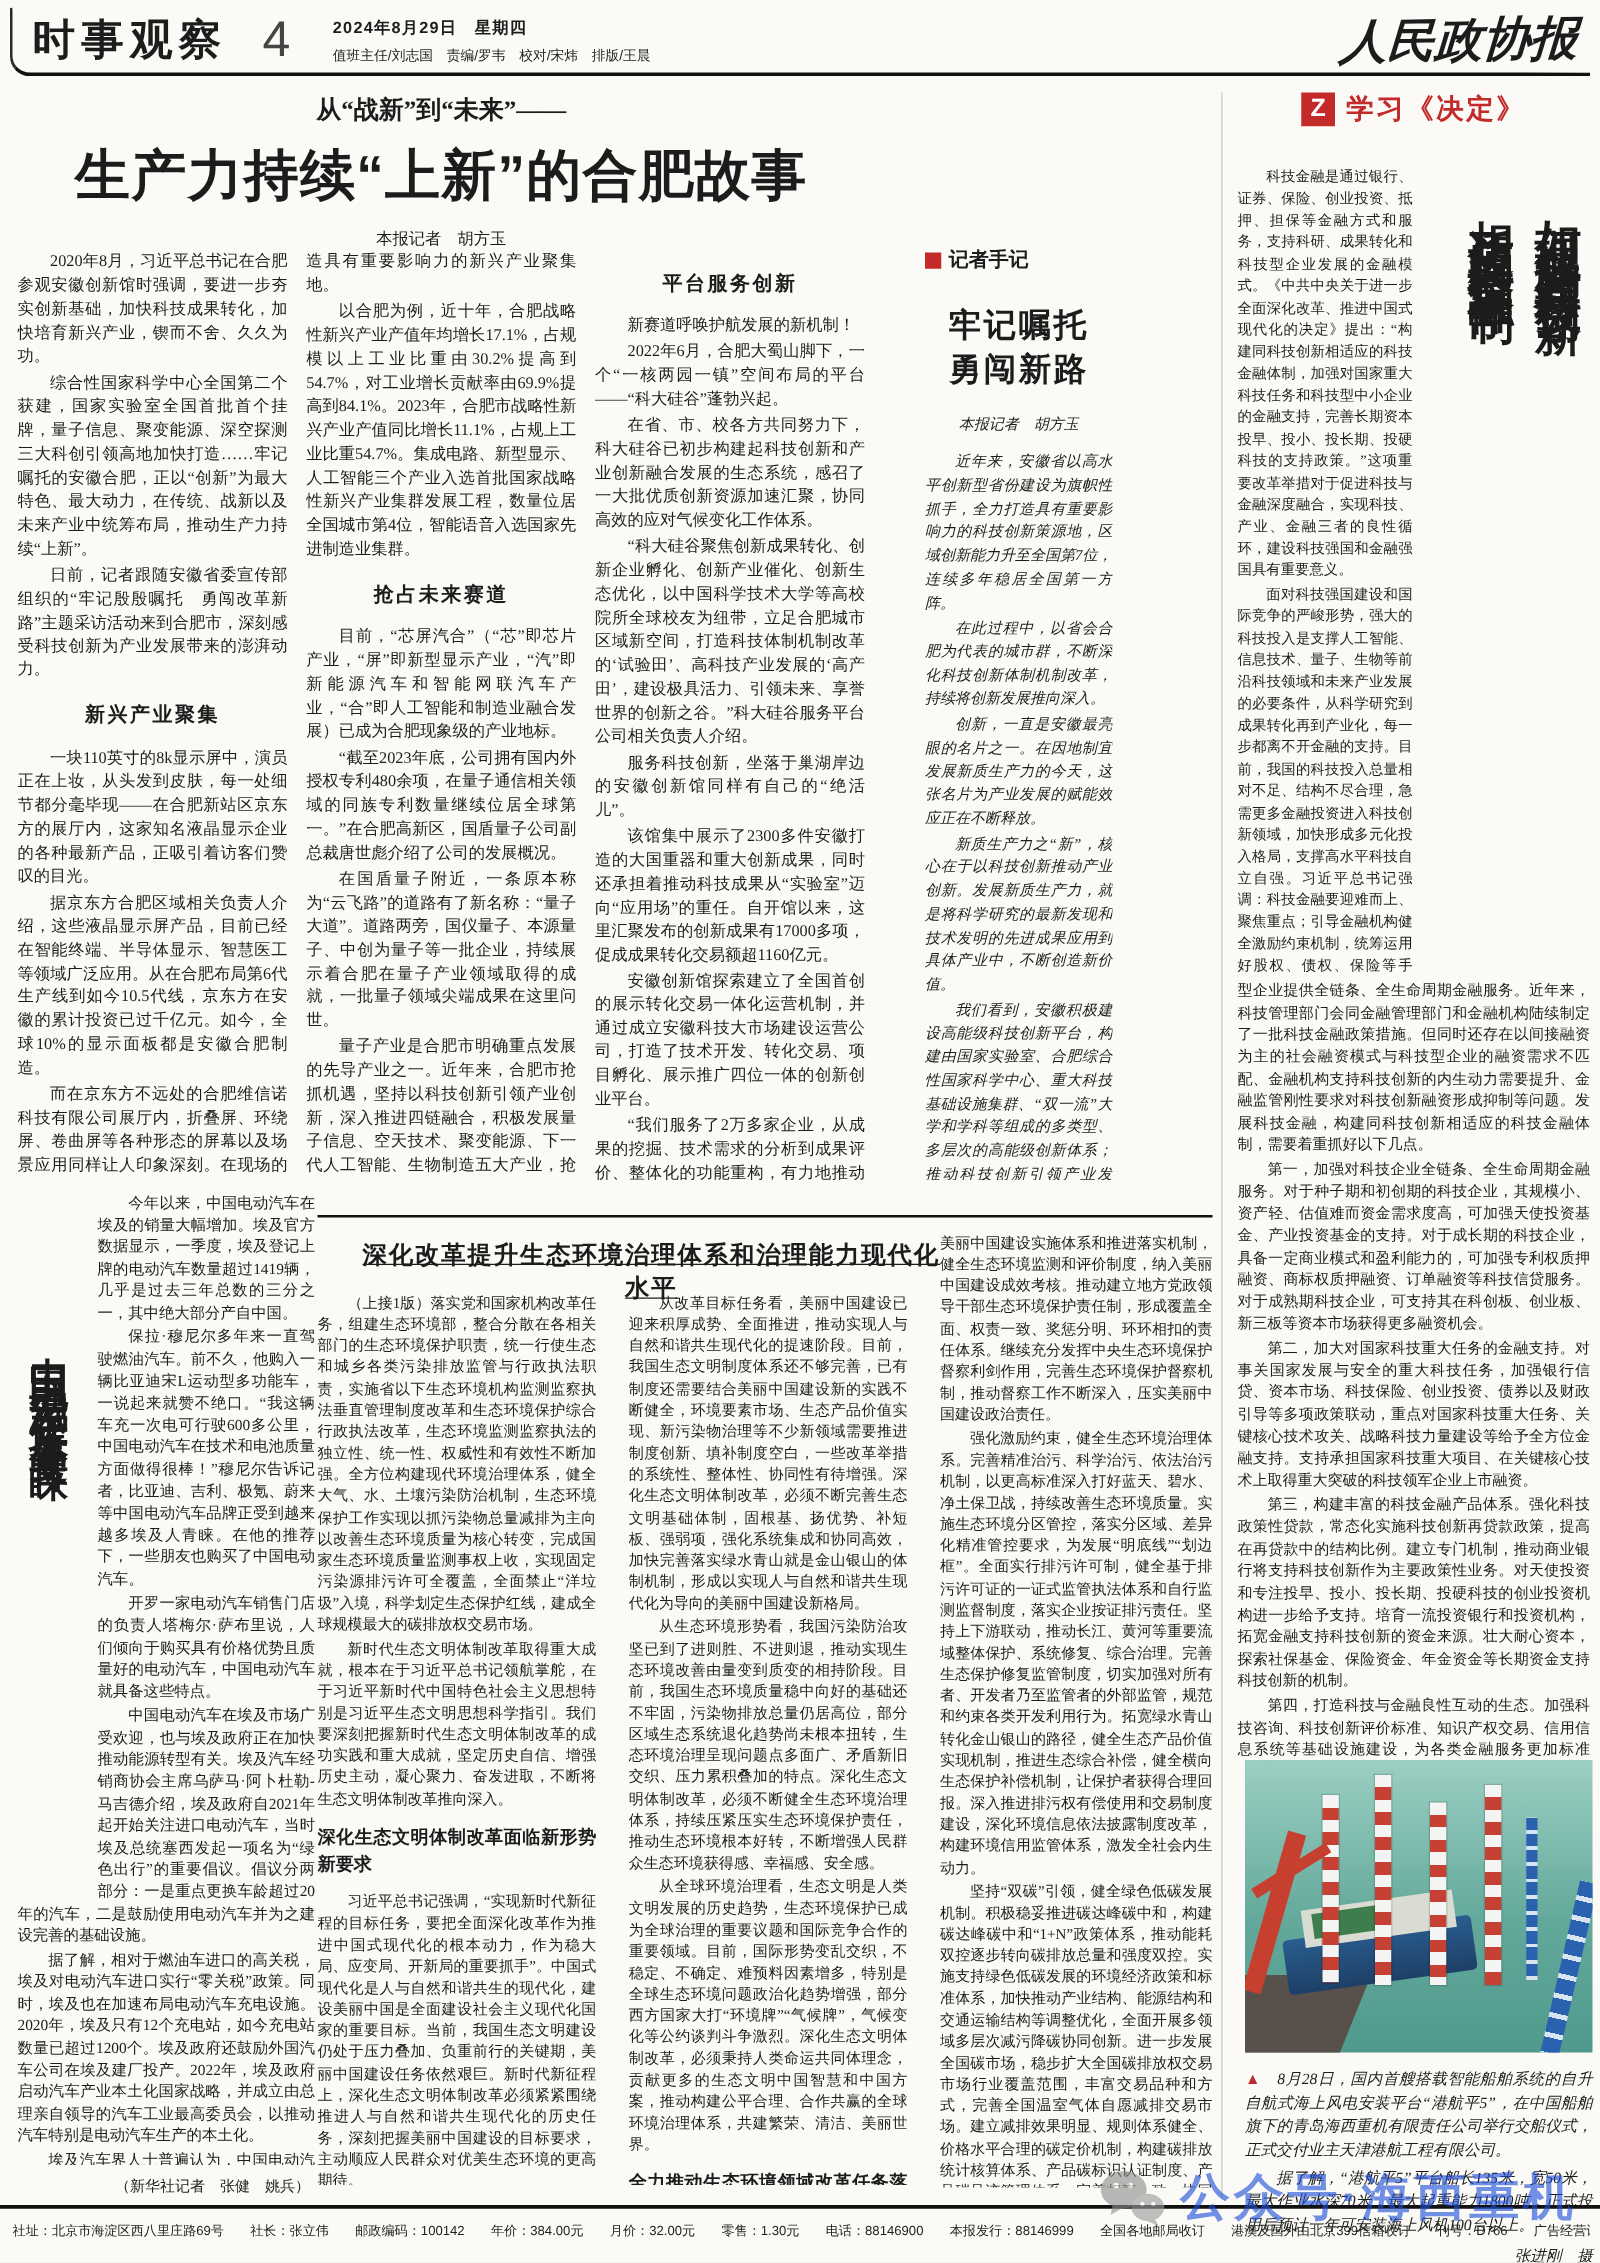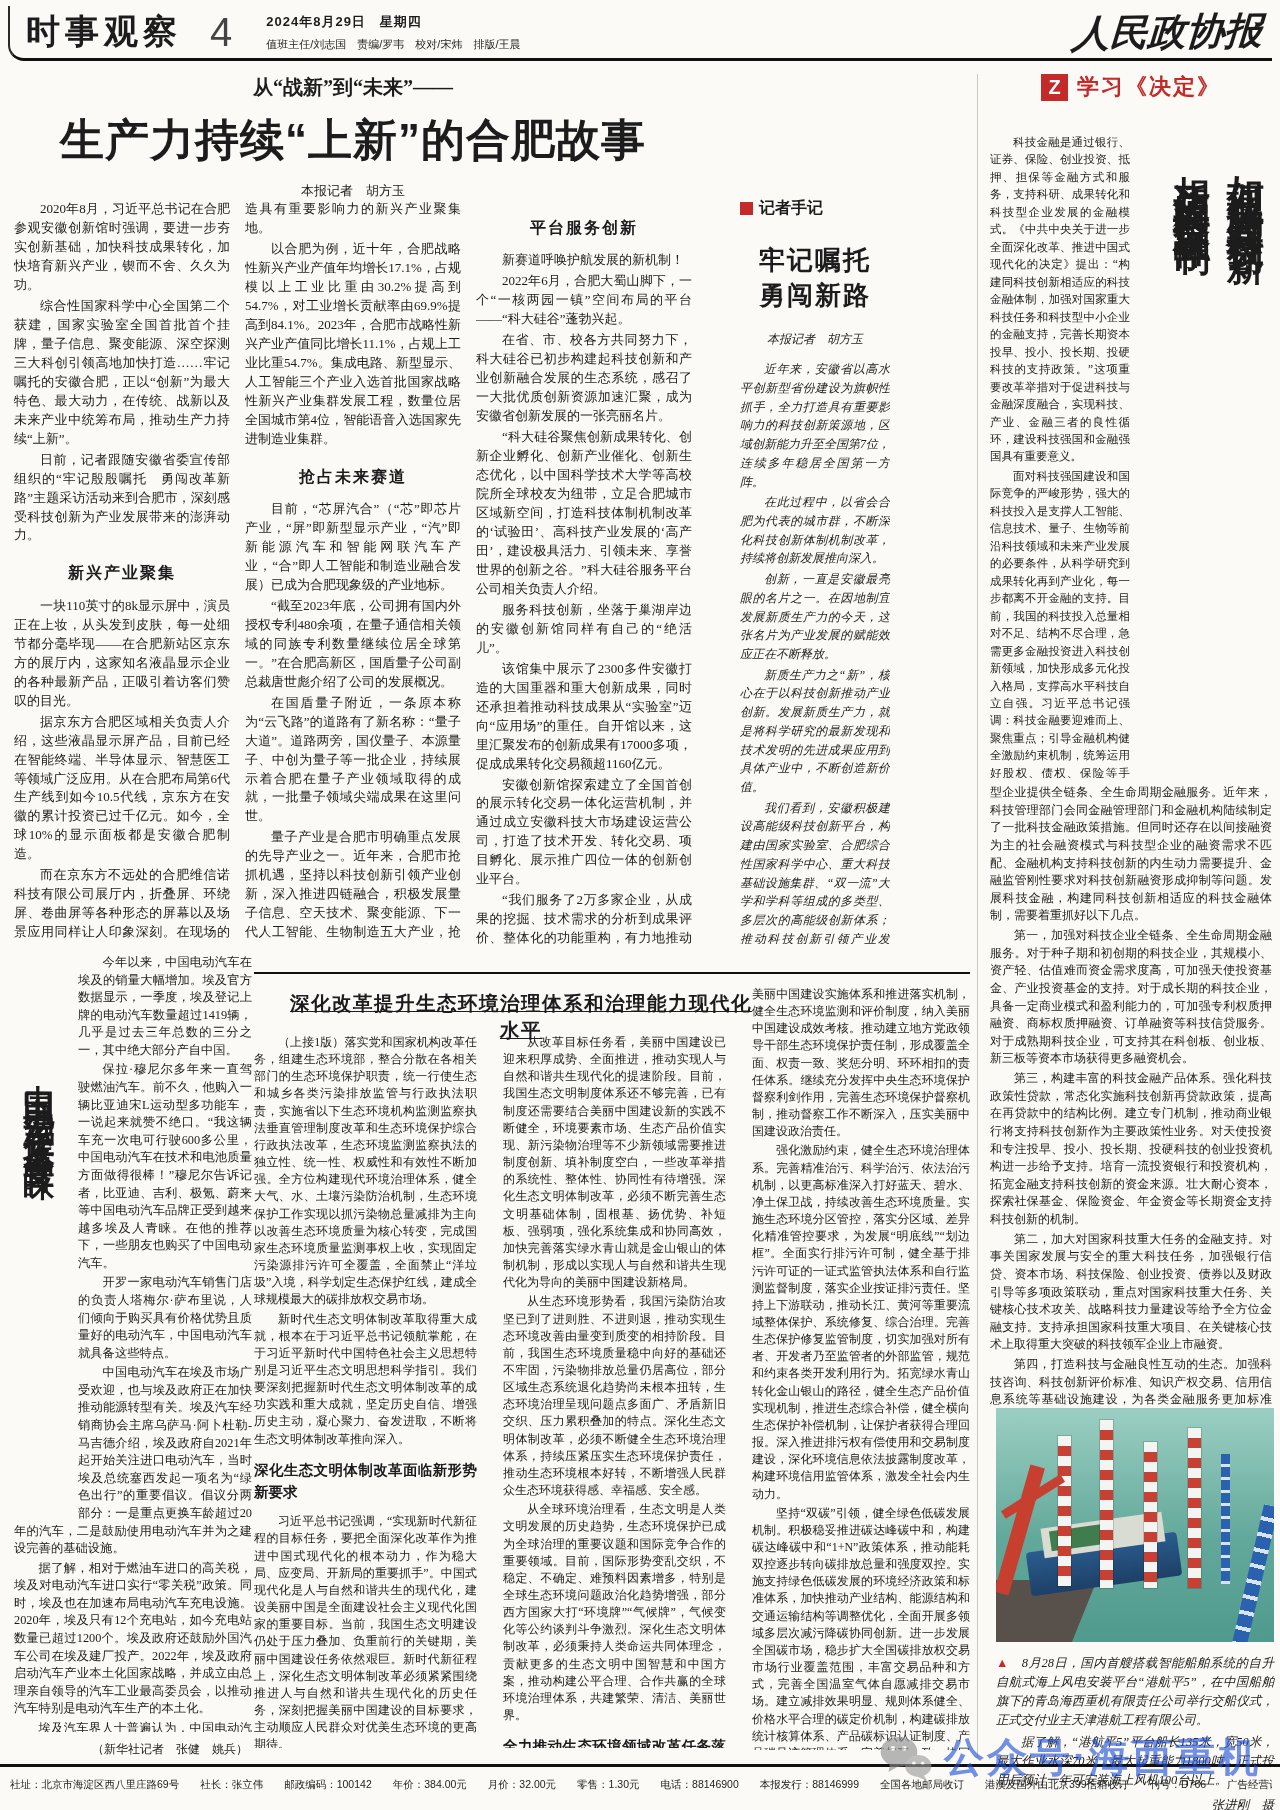--- a/index.html
+++ b/index.html
@@ -135,21 +135,21 @@
         <div class="subhead">抢占未来赛道</div>
         <p class="para">目前，“芯屏汽合”（“芯”即芯片产业，“屏”即新型显示产业，“汽”即新能源汽车和智能网联汽车产业，“合”即人工智能和制造业融合发展）已成为合肥现象级的产业地标。</p>
         <p class="para">“截至2023年底，公司拥有国内外授权专利480余项，在量子通信相关领域的同族专利数量继续位居全球第一。”在合肥高新区，国盾量子公司副总裁唐世彪介绍了公司的发展概况。</p>
         <p class="para">在国盾量子附近，一条原本称为“云飞路”的道路有了新名称：“量子大道”。道路两旁，国仪量子、本源量子、中创为量子等一批企业，持续展示着合肥在量子产业领域取得的成就，一批量子领域尖端成果在这里问世。</p>
         <p class="para">量子产业是合肥市明确重点发展的先导产业之一。近年来，合肥市抢抓机遇，坚持以科技创新引领产业创新，深入推进四链融合，积极发展量子信息、空天技术、聚变能源、下一代人工智能、生物制造五大产业，抢占未来产业发展赛道，大力培育发展新质生产力，推动未来产业加速在合肥聚集。</p>
       </div>
     <div class="lcol">
         <div class="subhead">平台服务创新</div>
         <p class="para">新赛道呼唤护航发展的新机制！</p>
         <p class="para">2022年6月，合肥大蜀山脚下，一个“一核两园一镇”空间布局的平台——“科大硅谷”蓬勃兴起。</p>
-        <p class="para">在省、市、校各方共同努力下，科大硅谷已初步构建起科技创新和产业创新融合发展的生态系统，感召了一大批优质创新资源加速汇聚，成为安徽省创新发展的一张亮丽名片。</p>
+        <p class="para">在省、市、校各方共同努力下，科大硅谷已初步构建起科技创新和产业创新融合发展的生态系统，感召了一大批优质创新资源加速汇聚，协同高效的应对气候变化工作体系。</p>
         <p class="para">“科大硅谷聚焦创新成果转化、创新企业孵化、创新产业催化、创新生态优化，以中国科学技术大学等高校院所全球校友为纽带，立足合肥城市区域新空间，打造科技体制机制改革的‘试验田’、高科技产业发展的‘高产田’，建设极具活力、引领未来、享誉世界的创新之谷。”科大硅谷服务平台公司相关负责人介绍。</p>
         <p class="para">服务科技创新，坐落于巢湖岸边的安徽创新馆同样有自己的“绝活儿”。</p>
         <p class="para">该馆集中展示了2300多件安徽打造的大国重器和重大创新成果，同时还承担着推动科技成果从“实验室”迈向“应用场”的重任。自开馆以来，这里汇聚发布的创新成果有17000多项，促成成果转化交易额超1160亿元。</p>
         <p class="para">安徽创新馆探索建立了全国首创的展示转化交易一体化运营机制，并通过成立安徽科技大市场建设运营公司，打造了技术开发、转化交易、项目孵化、展示推广四位一体的创新创业平台。</p>
         <p class="para">“我们服务了2万多家企业，从成果的挖掘、技术需求的分析到成果评价、整体化的功能重构，有力地推动了转化的提升。”安徽创新馆相关负责人介绍。</p>
       </div>
   </div>
 
   <div class="notes">
     <div class="notes-label">
@@ -182,22 +182,22 @@
           <p class="para">科技金融是通过银行、证券、保险、创业投资、抵押、担保等金融方式和服务，支持科研、成果转化和科技型企业发展的金融模式。《中共中央关于进一步全面深化改革、推进中国式现代化的决定》提出：“构建同科技创新相适应的科技金融体制，加强对国家重大科技任务和科技型中小企业的金融支持，完善长期资本投早、投小、投长期、投硬科技的支持政策。”这项重要改革举措对于促进科技与金融深度融合，实现科技、产业、金融三者的良性循环，建设科技强国和金融强国具有重要意义。</p>
           <p class="para">面对科技强国建设和国际竞争的严峻形势，强大的科技投入是支撑人工智能、信息技术、量子、生物等前沿科技领域和未来产业发展的必要条件，从科学研究到成果转化再到产业化，每一步都离不开金融的支持。目前，我国的科技投入总量相对不足、结构不尽合理，急需更多金融投资进入科技创新领域，加快形成多元化投入格局，支撑高水平科技自立自强。习近平总书记强调：科技金融要迎难而上、聚焦重点；引导金融机构健全激励约束机制，统筹运用好股权、债权、保险等手段，为科技</p>
         </div>
       <div class="s-vtitle">
         <div>如何理解构建同科技创新</div>
         <div>相适应的科技金融体制</div>
       </div>
       <div class="s-wide">
           <p class="para pc">型企业提供全链条、全生命周期金融服务。近年来，科技管理部门会同金融管理部门和金融机构陆续制定了一批科技金融政策措施。但同时还存在以间接融资为主的社会融资模式与科技型企业的融资需求不匹配、金融机构支持科技创新的内生动力需要提升、金融监管刚性要求对科技创新融资形成抑制等问题。发展科技金融，构建同科技创新相适应的科技金融体制，需要着重抓好以下几点。</p>
           <p class="para">第一，加强对科技企业全链条、全生命周期金融服务。对于种子期和初创期的科技企业，其规模小、资产轻、估值难而资金需求度高，可加强天使投资基金、产业投资基金的支持。对于成长期的科技企业，具备一定商业模式和盈利能力的，可加强专利权质押融资、商标权质押融资、订单融资等科技信贷服务。对于成熟期科技企业，可支持其在科创板、创业板、新三板等资本市场获得更多融资机会。</p>
+          <p class="para">第二，加大对国家科技重大任务的金融支持。对事关国家发展与安全的重大科技任务，加强银行信贷、资本市场、科技保险、创业投资、债券以及财政引导等多项政策联动，重点对国家科技重大任务、关键核心技术攻关、战略科技力量建设等给予全方位金融支持。支持承担国家科技重大项目、在关键核心技术上取得重大突破的科技领军企业上市融资。</p>
           <p class="para">第三，构建丰富的科技金融产品体系。强化科技政策性贷款，常态化实施科技创新再贷款政策，提高在再贷款中的结构比例。建立专门机制，推动商业银行将支持科技创新作为主要政策性业务。对天使投资和专注投早、投小、投长期、投硬科技的创业投资机构进一步给予支持。培育一流投资银行和投资机构，拓宽金融支持科技创新的资金来源。壮大耐心资本，探索社保基金、保险资金、年金资金等长期资金支持科技创新的机制。</p>
-          <p class="para">第二，加大对国家科技重大任务的金融支持。对事关国家发展与安全的重大科技任务，加强银行信贷、资本市场、科技保险、创业投资、债券以及财政引导等多项政策联动，重点对国家科技重大任务、关键核心技术攻关、战略科技力量建设等给予全方位金融支持。支持承担国家科技重大项目、在关键核心技术上取得重大突破的科技领军企业上市融资。</p>
           <p class="para">第四，打造科技与金融良性互动的生态。加强科技咨询、科技创新评价标准、知识产权交易、信用信息系统等基础设施建设，为各类金融服务更加标准化、精准化提供支持。完善风险分担机制，有效发挥政策性融资担保体系的增信、分险和引领功能，着力解决市场的科技创新风险规避问题。充分考虑科技金融的发展规律，强化科技创新的金融风险防范，提高监管的包容性。优化政府引导基金的考核，采取“长周期”、“算总账”等的考核办法，带动长期资本投早、投小、投长期、投硬科技。</p>
         </div>
     </div>
   </div>
 
   <div class="photo-block">
     <div class="photo">
       <div class="p-dock"></div>
       <div class="p-hull"></div>
       <div class="p-deck">

